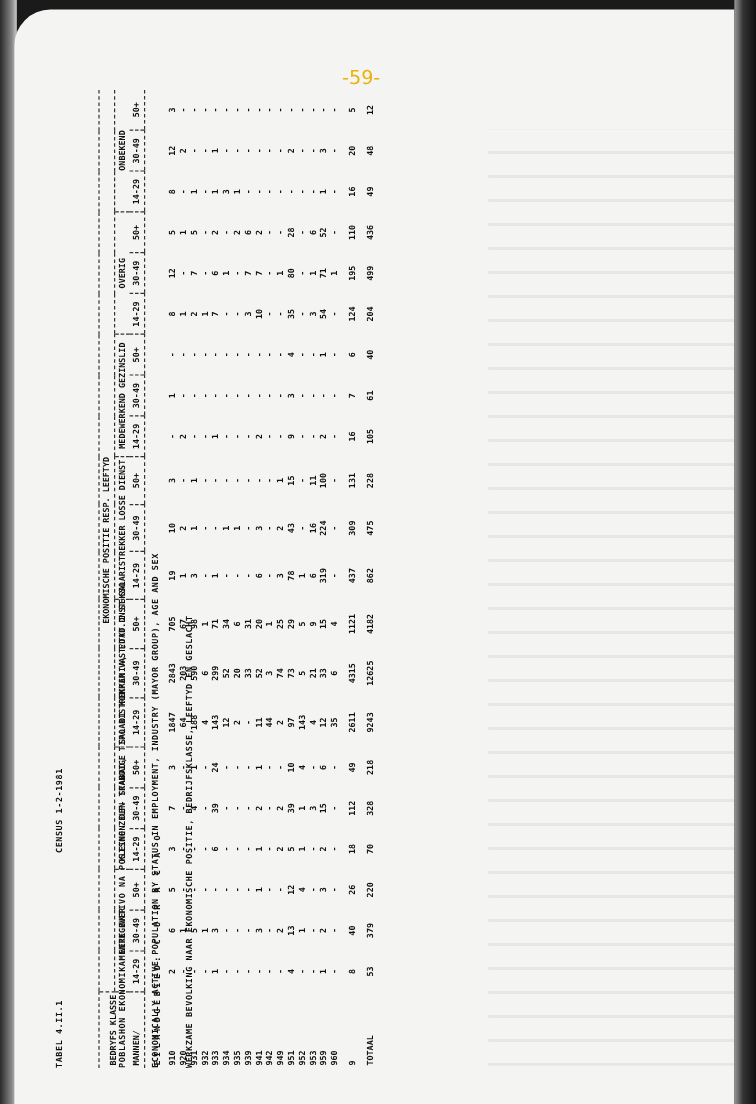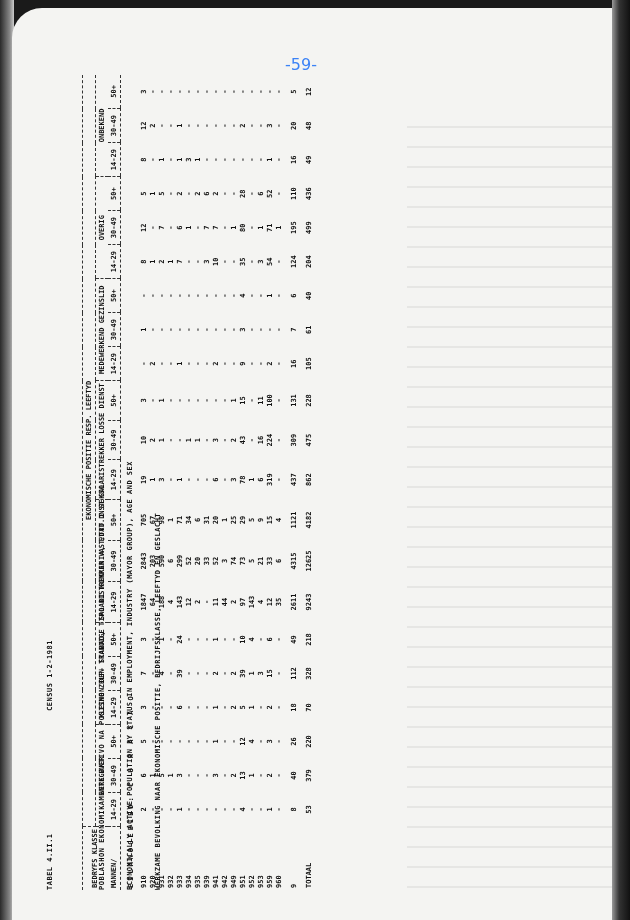--- a/index.html
+++ b/index.html
@@ -1,20 +1,20 @@
 <!DOCTYPE html>
 <html><head>
 <meta charset="utf-8">
 <style>
   html,body{margin:0;padding:0;}
   body{width:630px;height:920px;overflow:hidden;background:#1a1a1a;position:relative;font-family:"DejaVu Sans Mono",monospace;}
   .page{position:absolute;left:12px;top:8px;width:600px;height:912px;background:#f4f4f2;border-top-left-radius:30px;}
   .spine-left{position:absolute;left:0;top:0;width:14px;height:920px;background:linear-gradient(to right,#2a2a2a,#888 70%,#ccc);}
   .spine-right{position:absolute;right:0;top:0;width:18px;height:920px;background:linear-gradient(to right,#999,#333 40%,#111);}
-  .page-number{position:absolute;left:285px;top:55px;font-family:"DejaVu Sans",sans-serif;font-size:16px;color:#3b82f6;}
+  .page-number{position:absolute;left:285px;top:55px;font-family:"DejaVu Sans",sans-serif;font-size:16px;color:#eab308;}
   .bleed{position:absolute;left:395px;top:100px;width:210px;height:780px;
     background:repeating-linear-gradient(to bottom,transparent 0 18px,rgba(0,0,0,0.06) 18px 20px);}
   
   .rot{position:absolute;left:20px;top:900px;width:840px;height:360px;transform-origin:0 0;transform:rotate(-90deg);color:#111;font-size:7px;line-height:9px;}
   .hdr{position:absolute;left:10px;top:8px;white-space:pre;font-weight:bold;letter-spacing:0.5px;}
   .hdr div{height:10px;}
   table{position:absolute;left:10px;top:62px;border-collapse:collapse;font-size:7px;font-weight:bold;}
   th,td{padding:0 2px;text-align:center;white-space:nowrap;}
   th{border-left:1px dashed #333;height:12px;font-weight:bold;}
   thead tr.grp th{border-top:1px dashed #333;}

